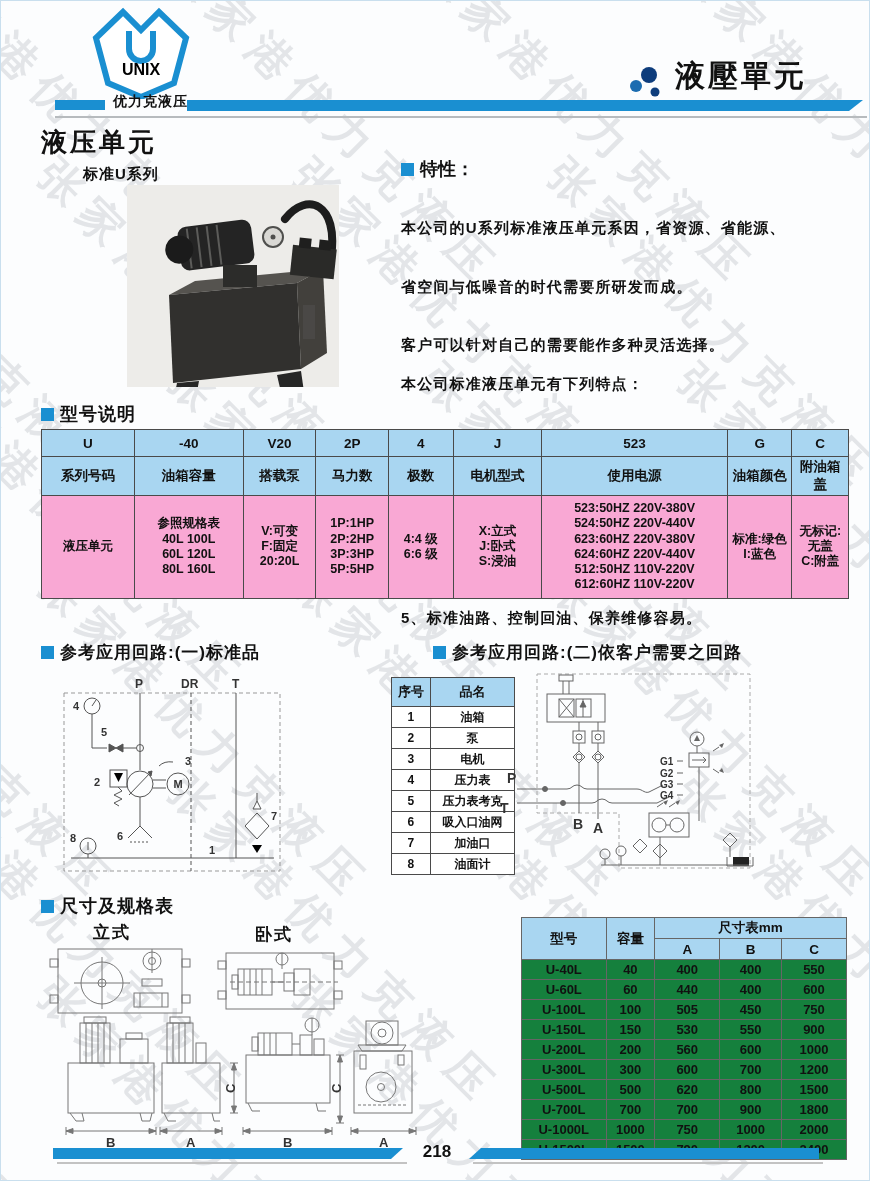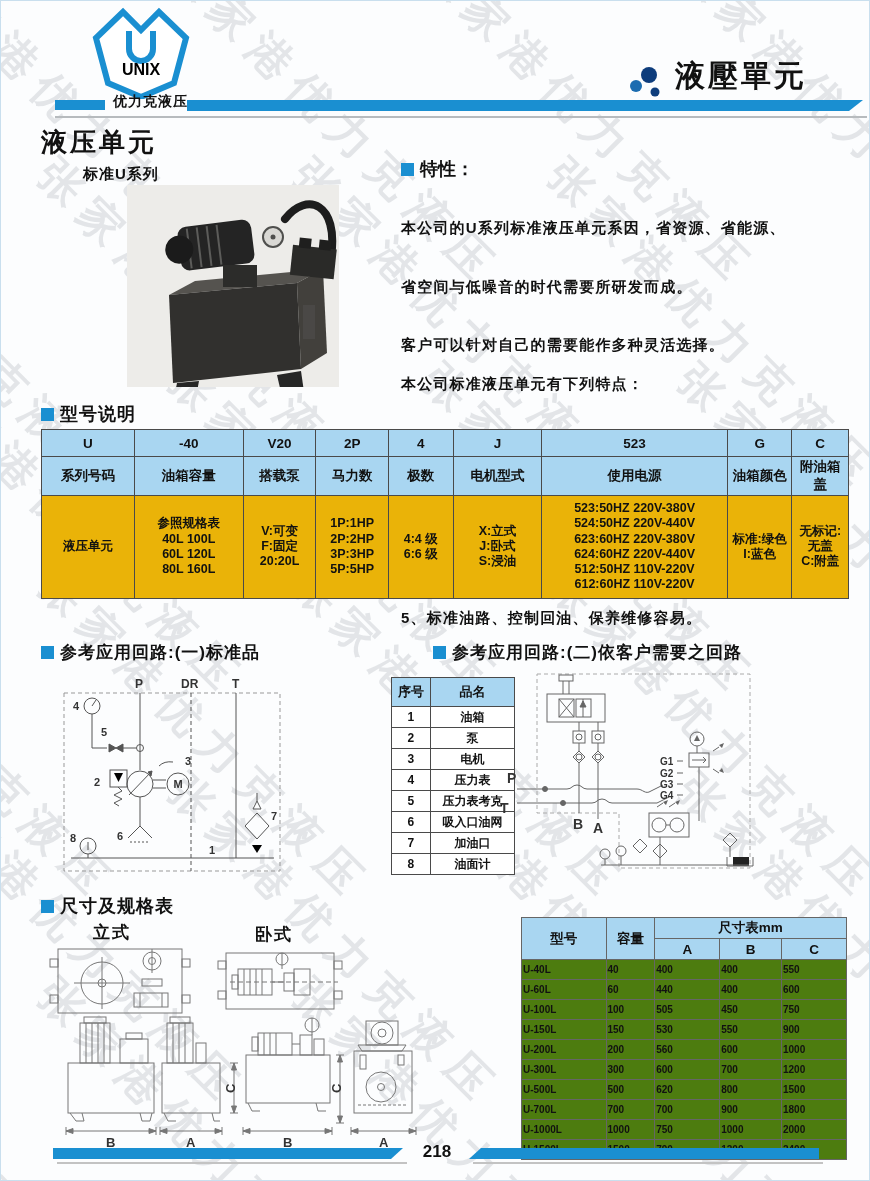--- a/index.html
+++ b/index.html
@@ -17,28 +17,28 @@
   .sec-h{display:flex;align-items:center;font-weight:bold;font-size:18px;letter-spacing:1px;}
   .h1{font-size:26px;font-weight:bold;letter-spacing:3px;}
   .h2{font-size:15px;font-weight:bold;letter-spacing:1px;}
   .feat-head{display:flex;align-items:center;font-weight:bold;font-size:18px;}
   .feat-par,.feat-item{font-size:15px;font-weight:bold;line-height:1.5;letter-spacing:1.2px;margin-top:36px;}
   .feat-intro{font-size:15px;font-weight:bold;line-height:1.5;letter-spacing:1.2px;margin-top:16px;}
   table{border-collapse:collapse;}
   .model-table{width:808px;table-layout:fixed;}
   .model-table th,.model-table td{border:1px solid #4a4a4a;text-align:center;}
   .model-table th{background:#a9d6f1;font-size:13.5px;font-weight:bold;height:24px;}
-  .model-table td{background:#eab308;font-size:12.5px;font-weight:bold;white-space:pre-line;
+  .model-table td{background:#f9a8d4;font-size:12.5px;font-weight:bold;white-space:pre-line;
                   padding:5px 1px;line-height:1.22;}
   .parts-table{width:124px;margin-left:28px;}
   .parts-table th{background:#a9d6f1;font-size:13px;font-weight:bold;height:26px;border:1px solid #4a4a4a;}
   .parts-table td{background:#fff;font-size:12px;font-weight:bold;height:18px;border:1px solid #4a4a4a;text-align:center;}
   .dims-table{width:326px;}
   .dims-table th{background:#a9d6f1;font-size:13.5px;font-weight:bold;border:1px solid #666;height:18px;}
-  .dims-table td{background:#4d7c0f;font-size:10px;font-weight:bold;border:1px solid #666;height:17px;text-align:left;}
+  .dims-table td{background:#15803d;font-size:13px;font-weight:bold;border:1px solid #666;height:17px;text-align:center;}
   .note-line{font-size:14px;font-weight:bold;line-height:1.95;letter-spacing:.5px;}
   .drawlabel{font-size:17px;font-weight:bold;letter-spacing:2px;}
   .pageno{font-size:17px;font-weight:bold;text-align:center;}
   svg text{font-family:"Liberation Sans",sans-serif;}
 </style>
 </head>
 <body>
 
 <div class="page">
   <div class="wm-layer" id="wm-layer">

